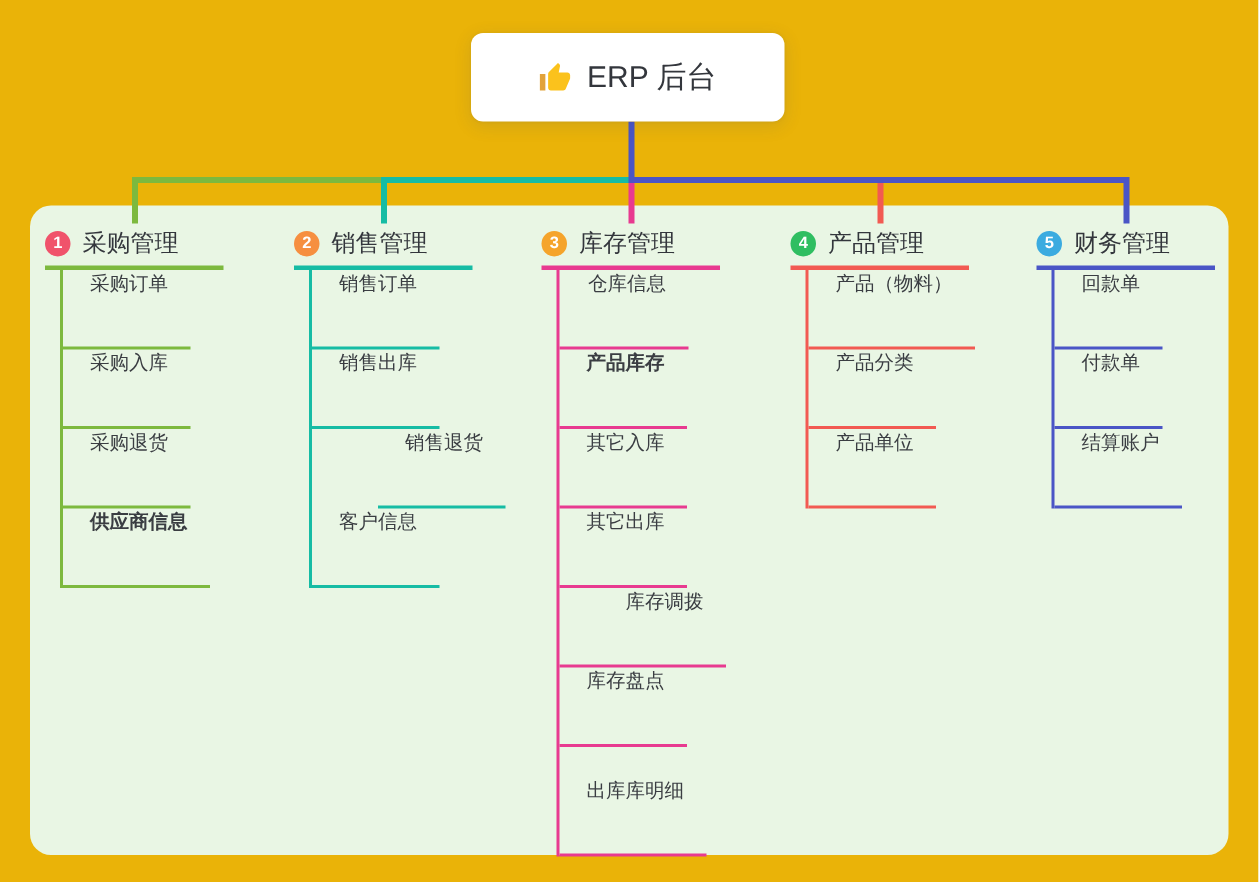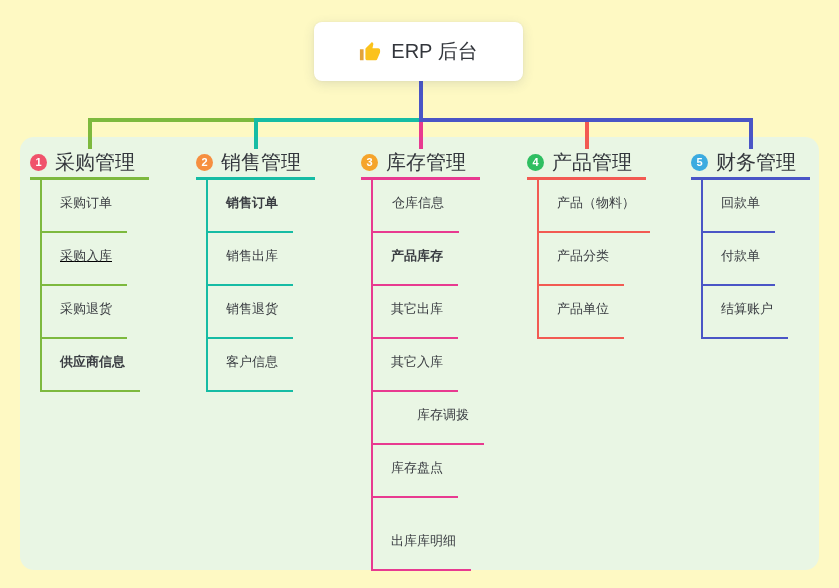--- a/index.html
+++ b/index.html
@@ -35,36 +35,36 @@
     display: flex; align-items: center; gap: 8px;
     height: 33px; box-sizing: border-box;
     border-bottom: 3px solid;
   }
   .badge {
     width: 17px; height: 17px; border-radius: 50%;
     color: #ffffff; font-size: 11px; font-weight: bold;
     display: flex; align-items: center; justify-content: center;
     flex: none;
   }
-  .branch-title { font-size: 20px; color: #33363C; font-weight: 500; }
+  .branch-title { font-size: 16px; color: #33363C; font-weight: 500; }
   .children { margin-left: 10px; border-left: 2px solid; }
   .child {
     height: 53px; box-sizing: border-box;
     border-bottom: 2px solid;
-    display: flex; align-items: center;
+    display: flex; align-items: flex-start;
     padding: 0 15px 6px 18px;
     width: fit-content;
     white-space: nowrap;
   }
   .child-label { font-size: 13px; color: #3A3D42; }
 </style>
 </head>
 <body>
 
-<div class="canvas" style="background: #fef9c3;">
+<div class="canvas" style="background: #eab308;">
   <div class="panel" id="panel" style="background: rgb(233, 246, 228);"></div>
 
   <div class="root-card">
     <span class="thumb">
       <svg width="22" height="22" viewBox="0 0 24 24" aria-hidden="true">
         <path id="thumb-cuff" d="M1 21h4V9H1v12z" fill="#E2A33B"></path>
         <path id="thumb-hand" d="M23 10c0-1.1-.9-2-2-2h-6.31l.95-4.57.03-.32c0-.41-.17-.79-.44-1.06L14.17 1 7.59 7.59C7.22 7.95 7 8.45 7 9v10c0 1.1.9 2 2 2h9c.83 0 1.54-.5 1.84-1.22l3.02-7.05c.09-.23.14-.47.14-.73v-2z" fill="#FBC21C"></path>
       </svg>
     </span>
     <span class="root-title">ERP 后台</span>
@@ -84,68 +84,68 @@
   <div id="branches">
       <div class="branch" style="left: 30px; top: 147px; width: 119px;">
     <div class="branch-header" style="border-bottom-color: rgb(125, 185, 62);">
       <span class="badge" style="background: rgb(240, 83, 107);">1</span>
       <span class="branch-title">采购管理</span>
     </div>
     <div class="children" style="border-left-color: rgb(125, 185, 62);">
           <div class="child" style="border-bottom-color: rgb(125, 185, 62);">
     <span class="child-label">采购订单</span>
   </div>
-          <div class="child" style="border-bottom-color: rgb(125, 185, 62); text-decoration: underline;">
+          <div class="child" style="border-bottom-color: rgb(125, 185, 62);">
     <span class="child-label">采购入库</span>
   </div>
           <div class="child" style="border-bottom-color: rgb(125, 185, 62);">
     <span class="child-label">采购退货</span>
   </div>
           <div class="child" style="border-bottom-color: rgb(125, 185, 62); font-weight: bold;">
     <span class="child-label">供应商信息</span>
   </div>
         </div>
   </div>
       <div class="branch" style="left: 196px; top: 147px; width: 119px;">
     <div class="branch-header" style="border-bottom-color: rgb(22, 188, 164);">
       <span class="badge" style="background: rgb(246, 143, 64);">2</span>
       <span class="branch-title">销售管理</span>
     </div>
     <div class="children" style="border-left-color: rgb(22, 188, 164);">
-          <div class="child" style="border-bottom-color: rgb(22, 188, 164); font-weight: bold;">
+          <div class="child" style="border-bottom-color: rgb(22, 188, 164);">
     <span class="child-label">销售订单</span>
   </div>
           <div class="child" style="border-bottom-color: rgb(22, 188, 164);">
     <span class="child-label">销售出库</span>
   </div>
-          <div class="child" style="border-bottom-color: rgb(22, 188, 164);">
+          <div class="child" style="border-bottom-color: rgb(22, 188, 164); margin-left: 44px;">
     <span class="child-label">销售退货</span>
   </div>
           <div class="child" style="border-bottom-color: rgb(22, 188, 164);">
     <span class="child-label">客户信息</span>
   </div>
         </div>
   </div>
       <div class="branch" style="left: 361px; top: 147px; width: 119px;">
     <div class="branch-header" style="border-bottom-color: rgb(232, 58, 144);">
       <span class="badge" style="background: rgb(245, 164, 43);">3</span>
       <span class="branch-title">库存管理</span>
     </div>
     <div class="children" style="border-left-color: rgb(232, 58, 144);">
           <div class="child" style="border-bottom-color: rgb(232, 58, 144); padding-left: 19px;">
     <span class="child-label">仓库信息</span>
   </div>
           <div class="child" style="border-bottom-color: rgb(232, 58, 144); font-weight: bold;">
     <span class="child-label">产品库存</span>
   </div>
           <div class="child" style="border-bottom-color: rgb(232, 58, 144);">
-    <span class="child-label">其它出库</span>
+    <span class="child-label">其它入库</span>
   </div>
           <div class="child" style="border-bottom-color: rgb(232, 58, 144);">
-    <span class="child-label">其它入库</span>
+    <span class="child-label">其它出库</span>
   </div>
           <div class="child" style="border-bottom-color: rgb(232, 58, 144); padding-left: 44px;">
     <span class="child-label">库存调拨</span>
   </div>
           <div class="child" style="border-bottom-color: rgb(232, 58, 144);">
     <span class="child-label">库存盘点</span>
   </div>
           <div class="child" style="border-bottom-color: rgb(232, 58, 144); margin-top: 20px;">
     <span class="child-label">出库库明细</span>
   </div>

